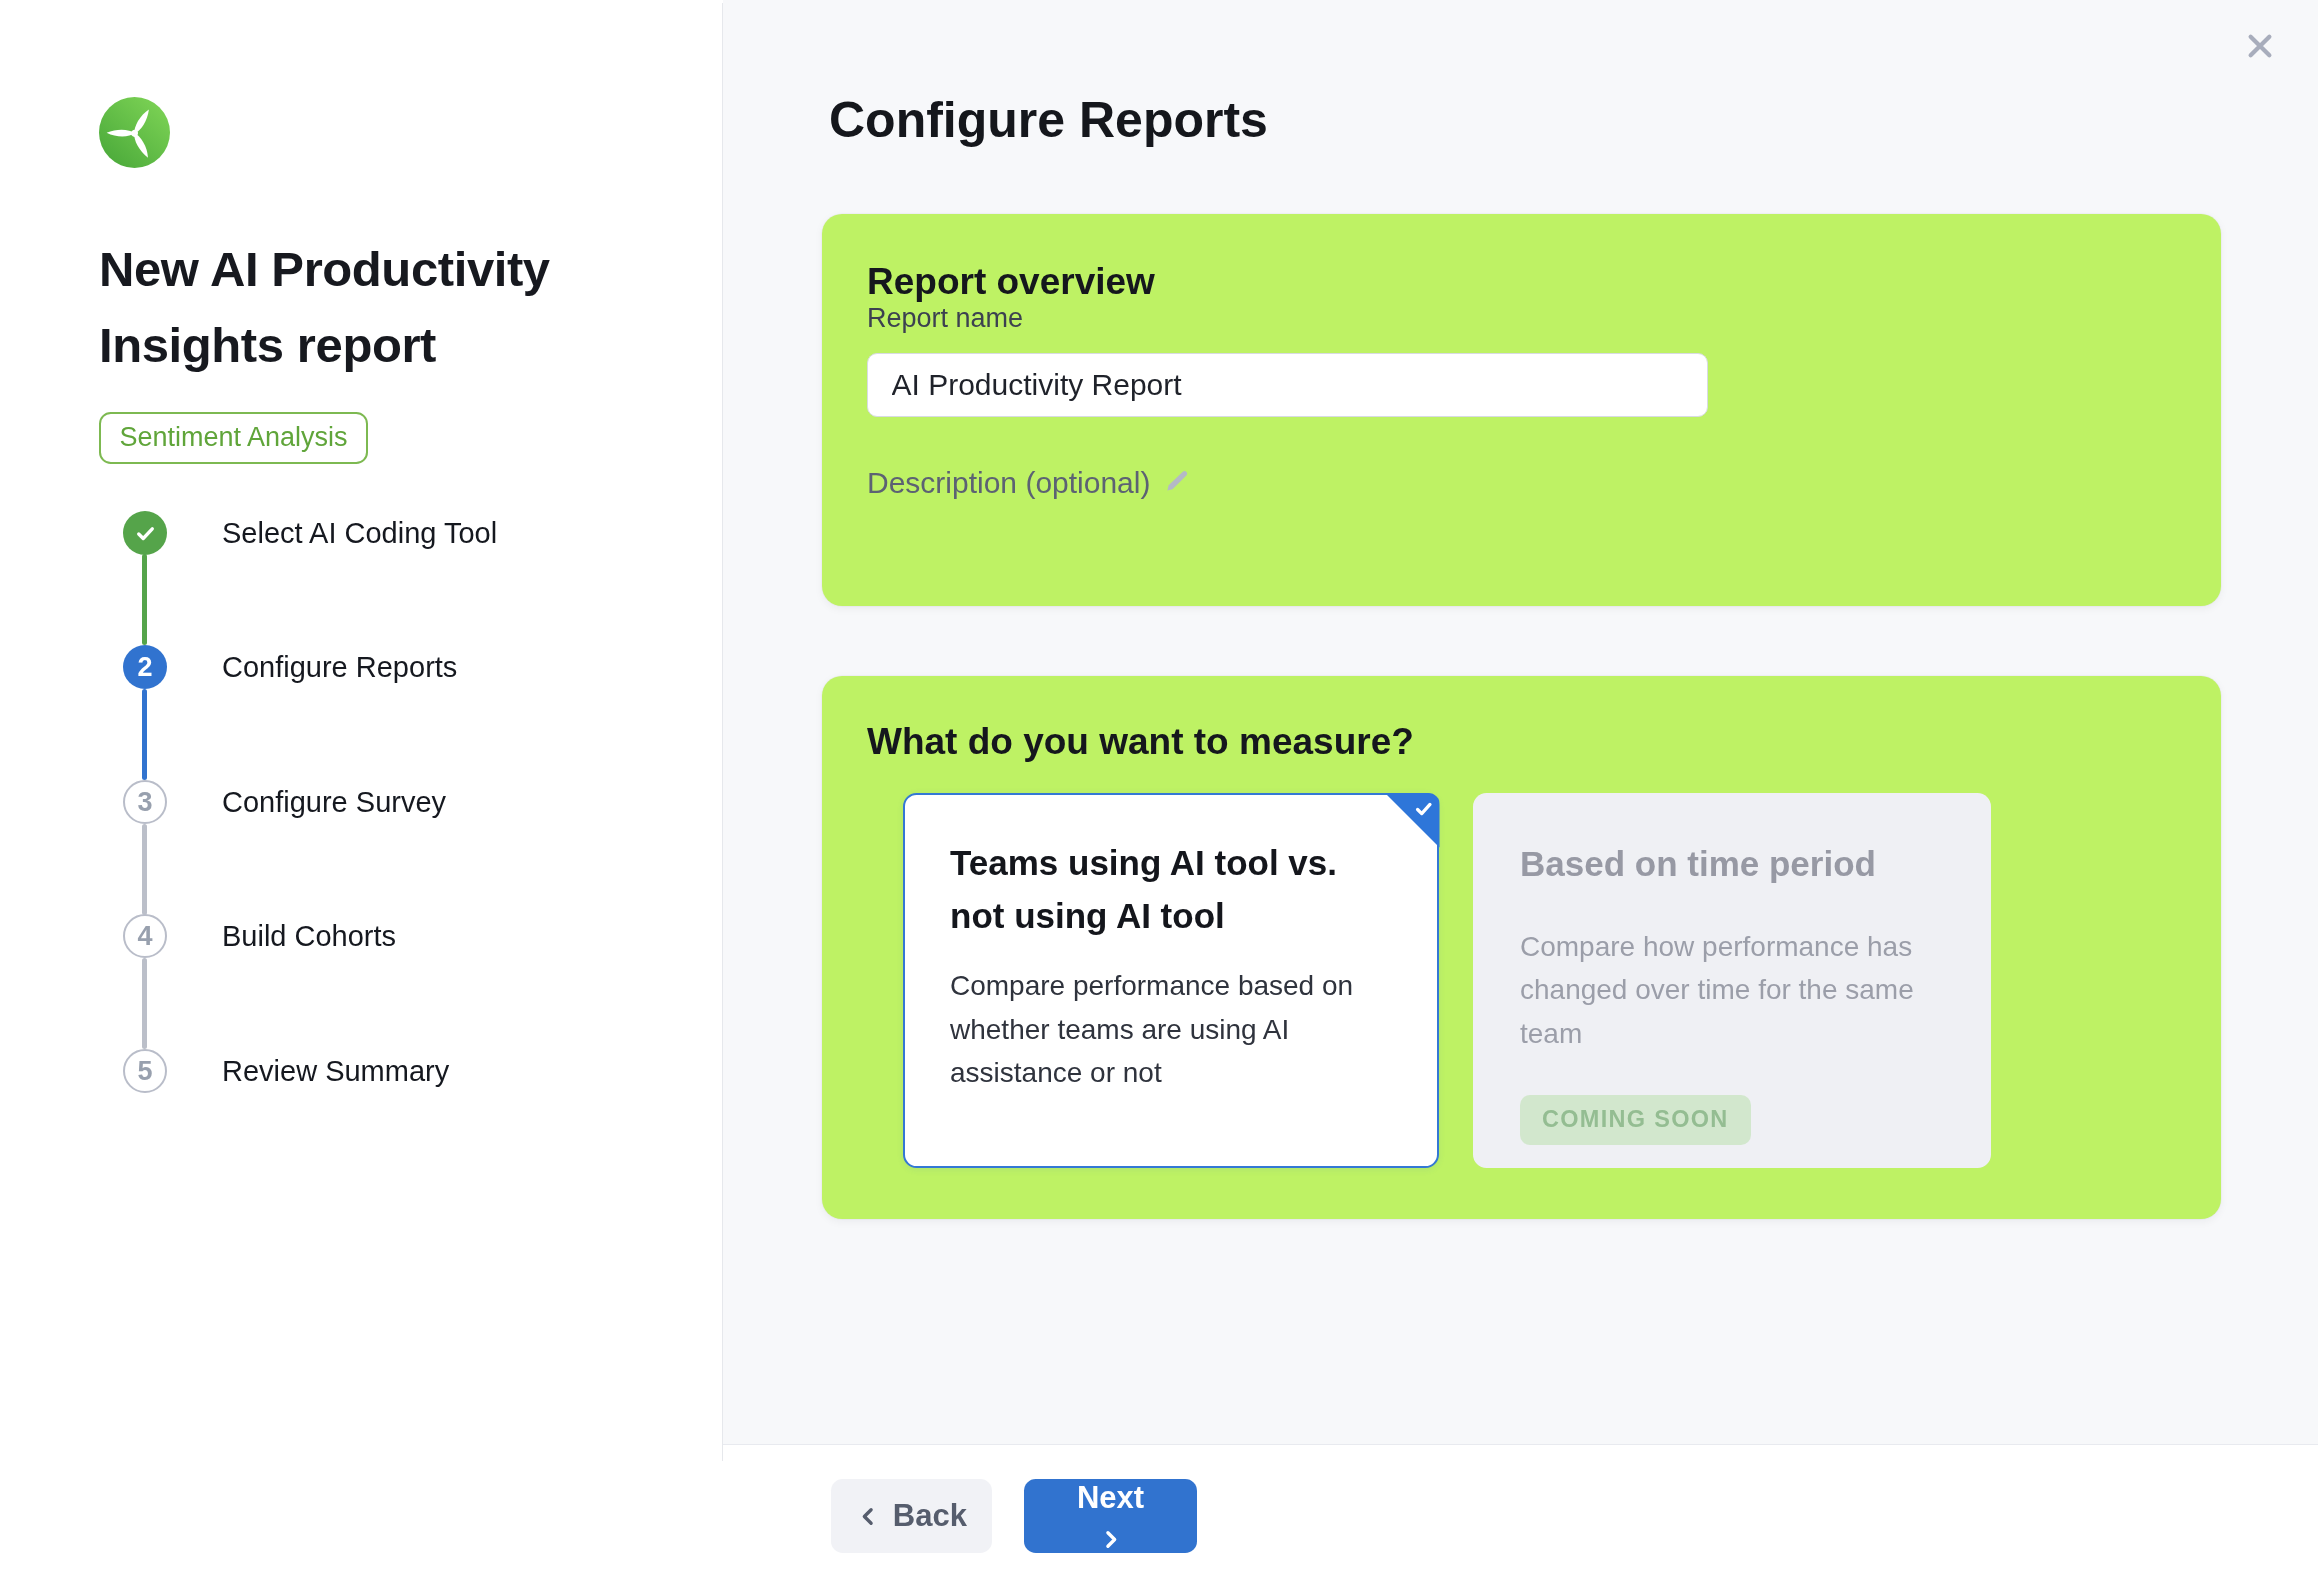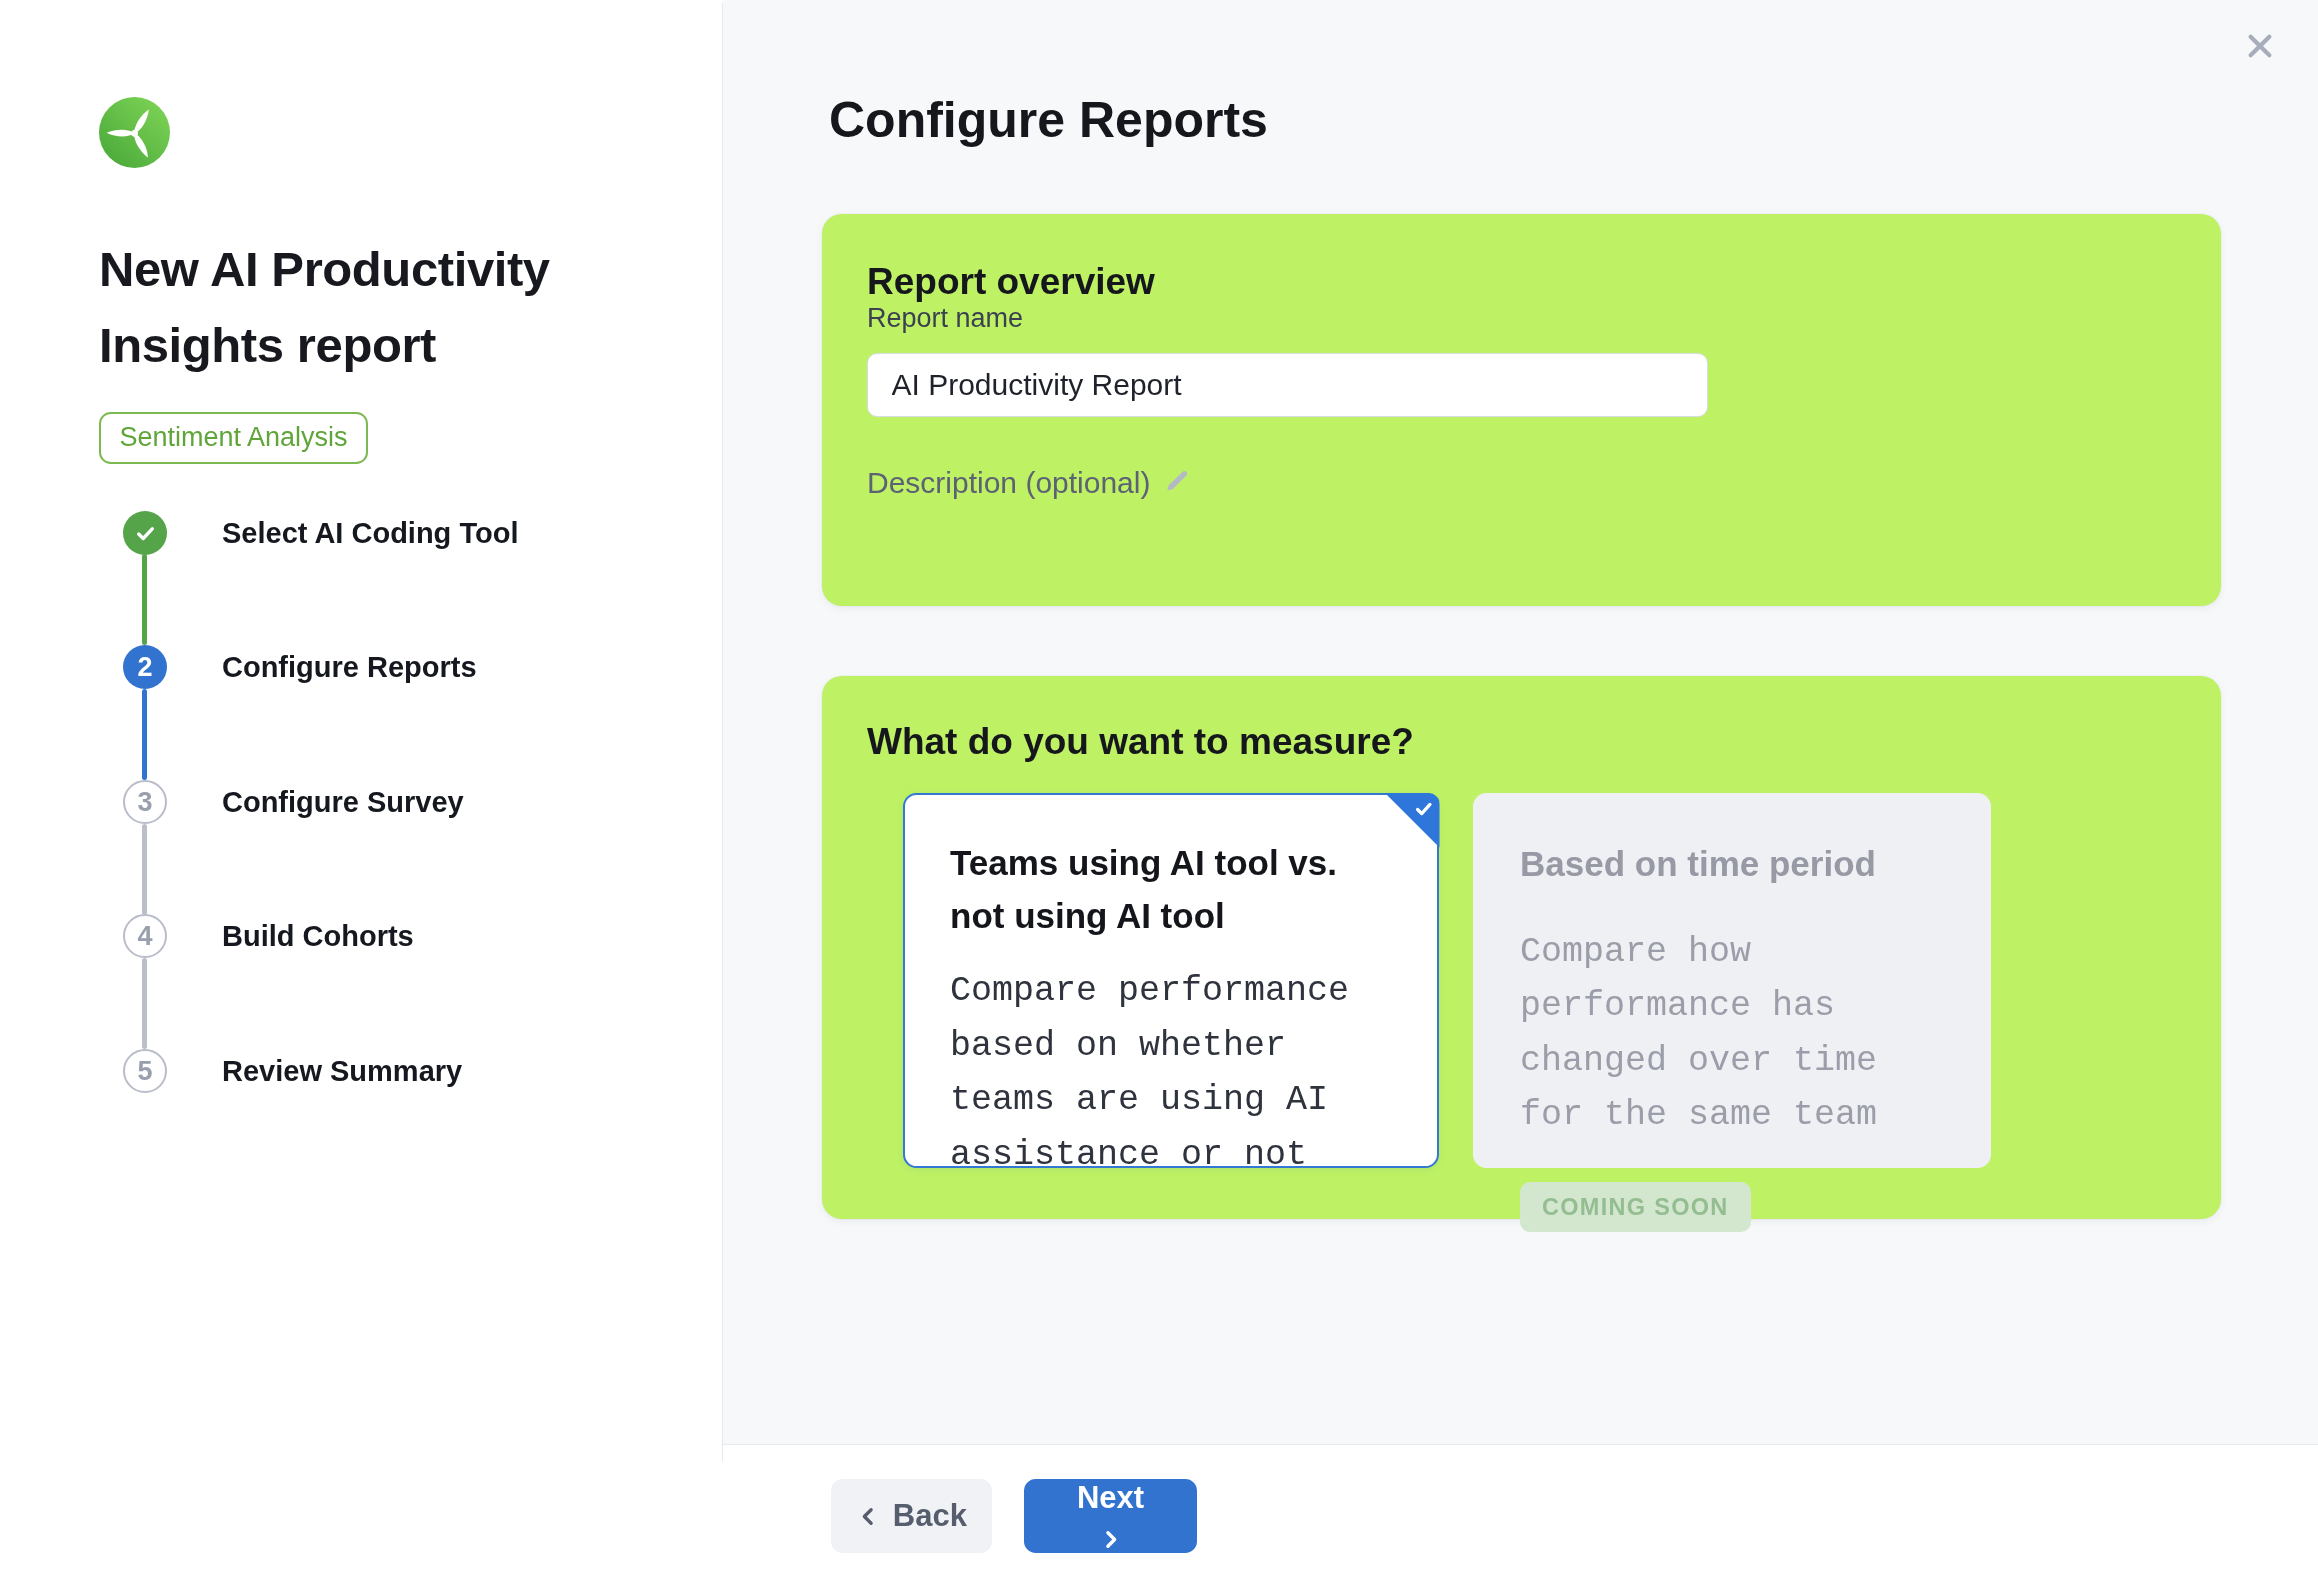--- a/index.html
+++ b/index.html
@@ -32,21 +32,21 @@
   
   .step { position: absolute; left: 123px; height: 44px; display: flex; align-items: center; cursor: default; }
   .step-circle {
     width: 44px; height: 44px; border-radius: 50%; flex: 0 0 44px;
     display: flex; align-items: center; justify-content: center;
     font-size: 27px; font-weight: 700;
   }
   .c-done   { background: #55a44a; }
   .c-active { background: #3173cf; color: #ffffff; }
   .c-todo   { background: #ffffff; border: 2.5px solid #b9bdc9; color: #98a0ae; }
-  .step-label { margin-left: 55px; font-size: 29px; font-weight: 700; color: #15181f; white-space: nowrap; }
+  .step-label { margin-left: 55px; font-size: 29px; font-weight: 400; color: #15181f; white-space: nowrap; }
   .connector { position: absolute; left: 142px; width: 5px; height: 91px; border-radius: 2.5px; }
   .seg-green { background: #55a44a; }
   .seg-blue  { background: #3173cf; }
   .seg-gray  { background: #bbbfc9; }
 
   
   .main {
     position: absolute; left: 723px; top: 0; width: 1596px; height: 1444px;
     background: #f7f8fa;
   }
@@ -76,21 +76,21 @@
   .option-card { border-radius: 13.5px; position: relative; }
   .option-selected {
     width: 536px; height: 375px; background: #ffffff;
     border: 2.5px solid #3478d4; padding: 42px 45px;
     box-shadow: 0 1.7px 6.7px rgba(49,115,207,0.10); cursor: pointer;
   }
   .option-disabled {
     width: 518px; height: 375px; background: #eff0f4; padding: 45px 47px;
   }
   .option-title { font-size: 35px; font-weight: 700; line-height: 1.5; color: #14161c; }
-  .option-desc  { margin-top: 22px; font-size: 35px; line-height: 1.56; color: #2f333d; font-family: Liberation Mono, monospace; }
+  .option-desc  { margin-top: 22px; font-size: 28px; line-height: 1.56; color: #2f333d; }
   .option-disabled .option-title { color: #9799a4; }
   .option-disabled .option-desc  { margin-top: 34px; color: #9b9ea9; }
   .corner-flag {
     position: absolute; top: -2.5px; right: -2.5px; width: 55px; height: 55px;
     background: #2e76d9; clip-path: polygon(0 0, 100% 0, 100% 100%);
     border-top-right-radius: 11.8px;
   }
   .corner-flag svg { position: absolute; top: 5.9px; right: 4.2px; }
   .soon-badge {
     display: inline-block; margin-top: 39px; background: #d2e7cd; color: #94bd92;

